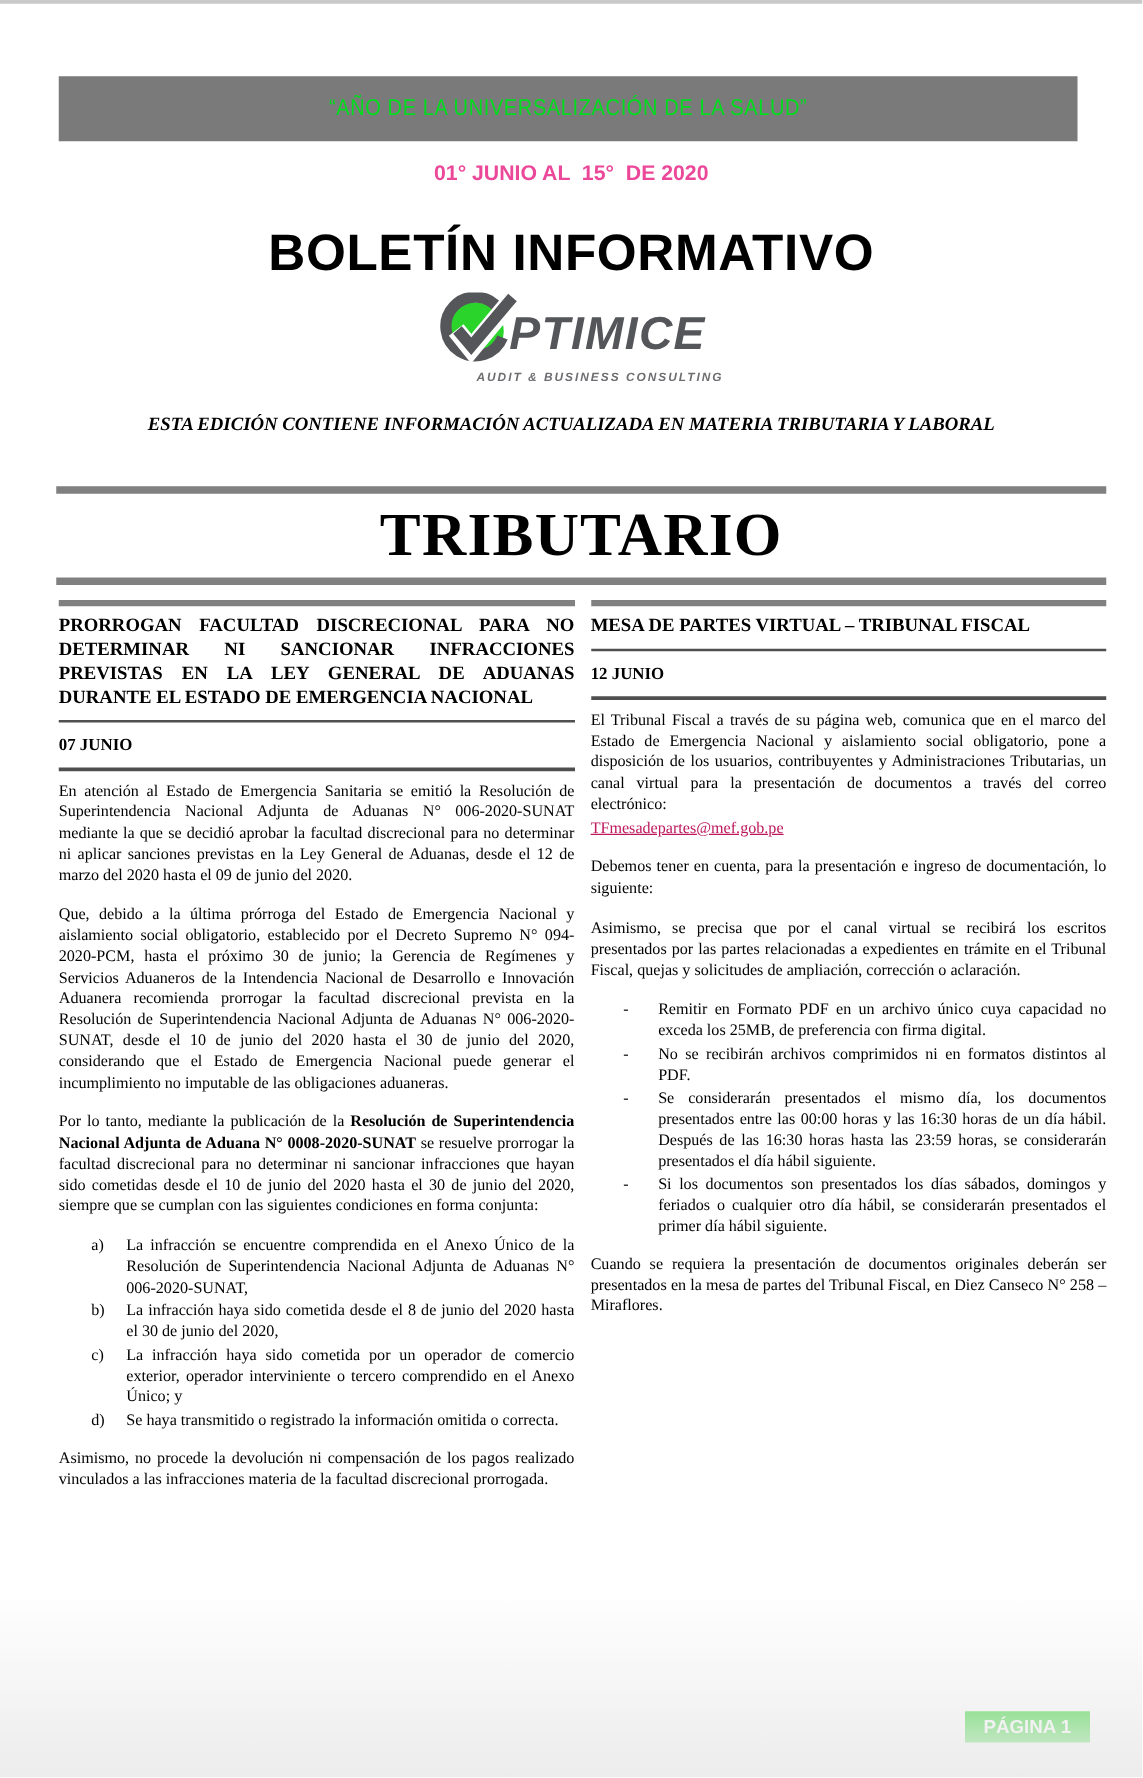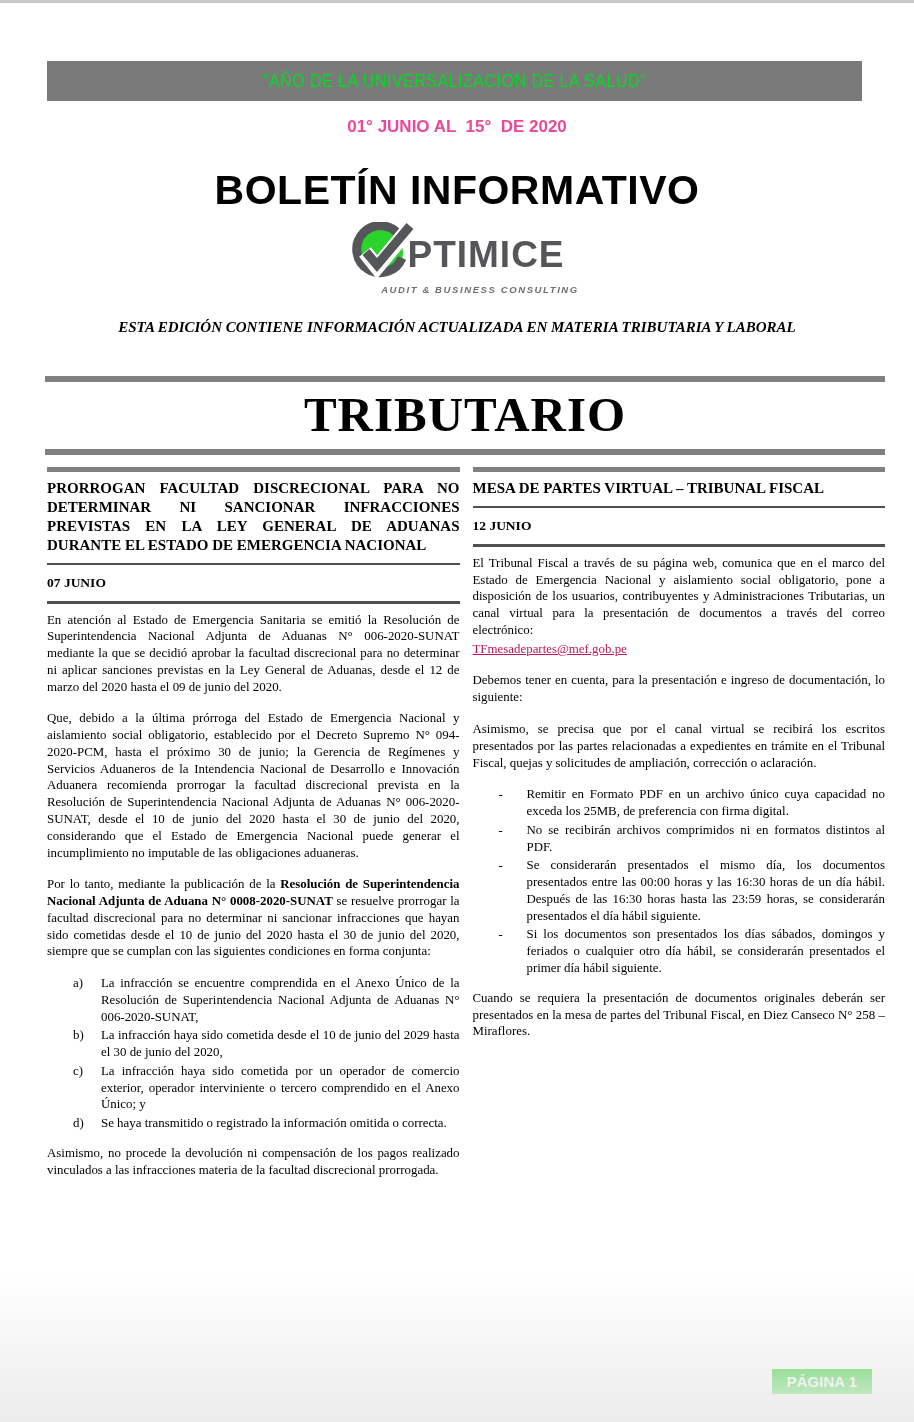--- a/index.html
+++ b/index.html
@@ -15,21 +15,21 @@
   .top-strip { height: 3px; background: #c9c9c9; width: 100%; }
   .bottom-fade {
     position: absolute; left: 0; bottom: 0; width: 100%; height: 150px;
     background: linear-gradient(180deg, rgba(255,255,255,0), #ececec);
     pointer-events: none;
   }
 
   
   .banner {
     margin: 58px 52px 0 47px;
-    height: 40px;
+    height: 52px;
     background: #7a7a7a;
     display: flex; align-items: center; justify-content: center;
   }
   .banner-text {
     color: #00dc1e;
     font-family: "Liberation Sans", sans-serif;
     font-size: 16px;
     letter-spacing: 0.5px;
     transform: scaleY(1.15);
   }
@@ -49,21 +49,21 @@
     font-weight: bold;
     font-size: 41px;
     letter-spacing: 0.5px;
   }
 
   
   .logo { margin-top: 8px; display: flex; flex-direction: column; align-items: center; }
   .logo-row { display: flex; align-items: center; }
   .logo-word {
     font-family: "Liberation Sans", sans-serif;
-    font-weight: bold;
+    font-style: italic; font-weight: bold;
     font-size: 37px; color: #55565a;
     letter-spacing: 1px; margin-left: -8px; line-height: 1; text-align: right;
   }
   .logo-tagline {
     font-family: "Liberation Sans", sans-serif;
     font-style: italic; font-weight: bold;
     font-size: 9.5px; color: #6d6e71;
     letter-spacing: 1.6px; margin-top: -2px; margin-left: 46px;
   }
 
@@ -178,21 +178,21 @@
       <p>En atención al Estado de Emergencia Sanitaria se emitió la Resolución de Superintendencia Nacional Adjunta de Aduanas N° 006-2020-SUNAT mediante la que se decidió aprobar la facultad discrecional para no determinar ni aplicar sanciones previstas en la Ley General de Aduanas, desde el 12 de marzo del 2020 hasta el 09 de junio del 2020.</p>
       <p>Que, debido a la última prórroga del Estado de Emergencia Nacional y aislamiento social obligatorio, establecido por el Decreto Supremo N° 094-2020-PCM, hasta el próximo 30 de junio; la Gerencia de Regímenes y Servicios Aduaneros de la Intendencia Nacional de Desarrollo e Innovación Aduanera recomienda prorrogar la facultad discrecional prevista en la Resolución de Superintendencia Nacional Adjunta de Aduanas N° 006-2020-SUNAT, desde el 10 de junio del 2020 hasta el 30 de junio del 2020, considerando que el Estado de Emergencia Nacional puede generar el incumplimiento no imputable de las obligaciones aduaneras.</p>
       <p><span>Por lo tanto, mediante la publicación de la </span><b>Resolución de Superintendencia Nacional Adjunta de Aduana N° 0008-2020-SUNAT</b><span> se resuelve prorrogar la facultad discrecional para no determinar ni sancionar infracciones que hayan sido cometidas desde el 10 de junio del 2020 hasta el 30 de junio del 2020, siempre que se cumplan con las siguientes condiciones en forma conjunta:</span></p>
       <div class="list-block">
         <div class="list-row">
           <span class="marker">a)</span>
           <div class="li-text">La infracción se encuentre comprendida en el Anexo Único de la Resolución de Superintendencia Nacional Adjunta de Aduanas N° 006-2020-SUNAT,</div>
         </div>
         <div class="list-row">
           <span class="marker">b)</span>
-          <div class="li-text">La infracción haya sido cometida desde el 10 de junio del 2029 hasta el 30 de junio del 2020,</div>
+          <div class="li-text">La infracción haya sido cometida desde el 8 de junio del 2020 hasta el 30 de junio del 2020,</div>
         </div>
         <div class="list-row">
           <span class="marker">c)</span>
           <div class="li-text">La infracción haya sido cometida por un operador de comercio exterior, operador interviniente o tercero comprendido en el Anexo Único; y</div>
         </div>
         <div class="list-row">
           <span class="marker">d)</span>
           <div class="li-text">Se haya transmitido o registrado la información omitida o correcta.</div>
         </div>
       </div>

